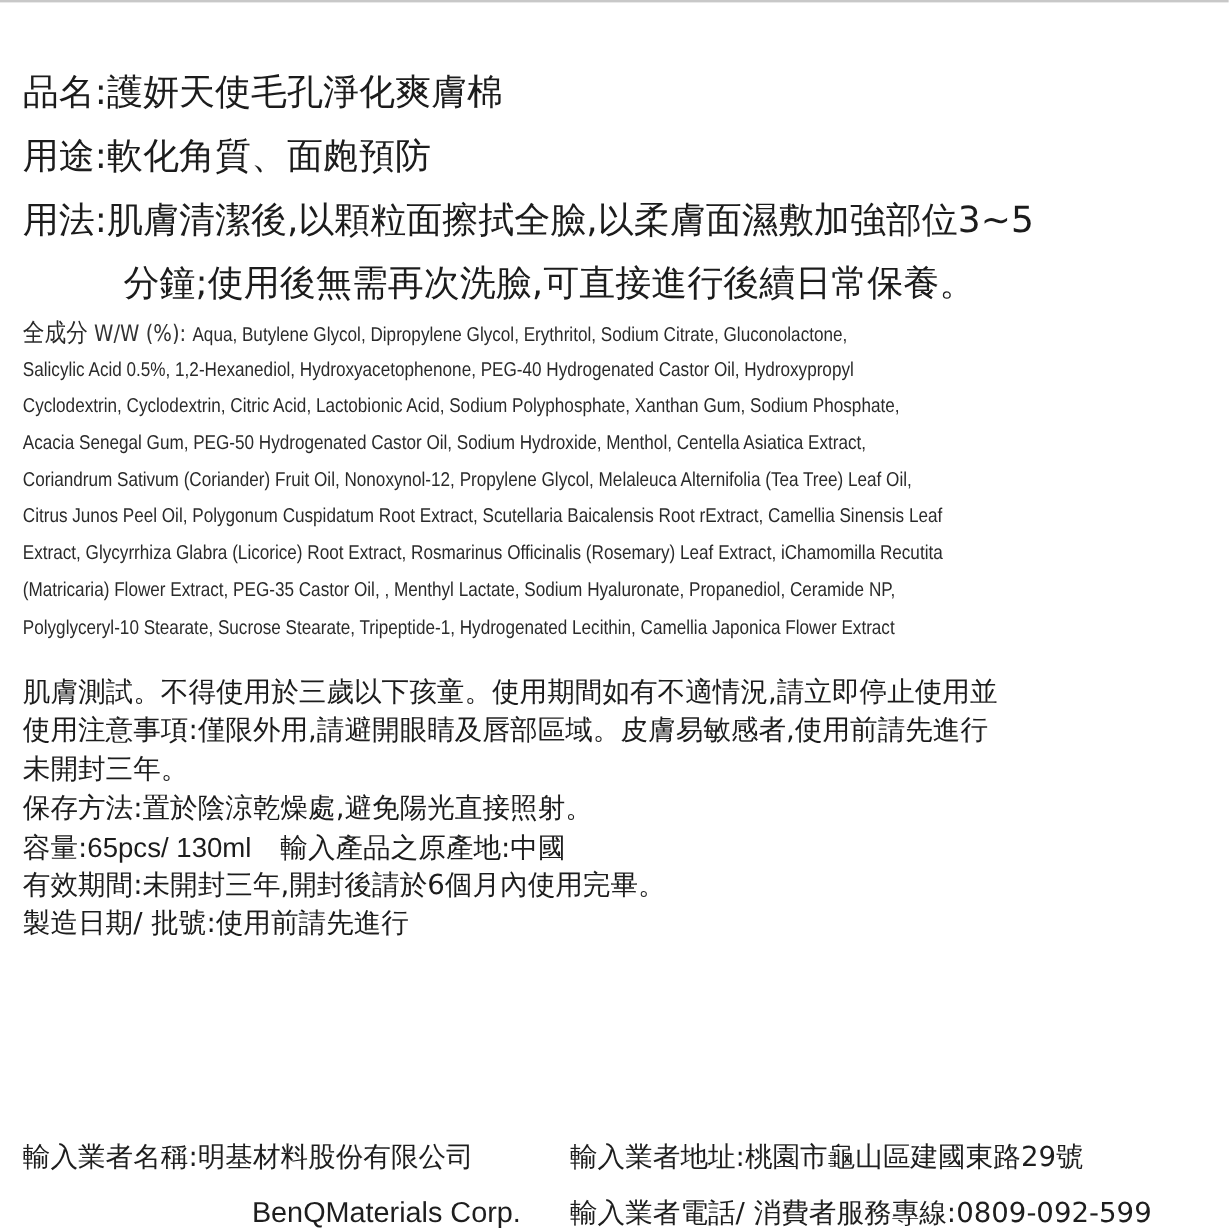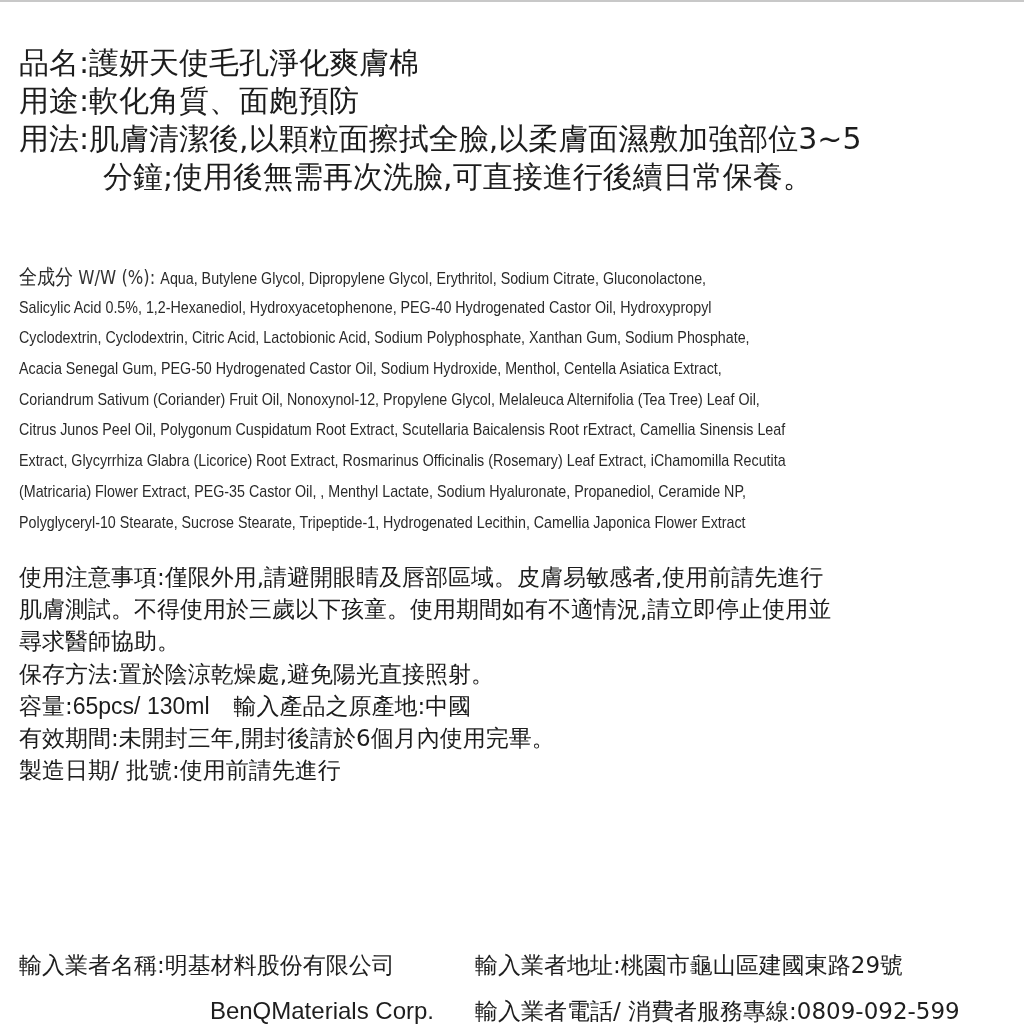--- a/index.html
+++ b/index.html
@@ -22,20 +22,21 @@
       background: #c8c8c8;
     }
     .block { position: absolute; left: 19px; }
     .big-line {
       font-size: 30px;
       line-height: 38px;
       height: 38px;
       white-space: nowrap;
       letter-spacing: 0px;
       color: #1c1c1c;
+      margin-top: 15px;
     }
     .indent { padding-left: 84px; }
     .head-block { top: 44px; }
     .ingredients {
       top: 262px;
       width: 990px;
       font-family: "Liberation Sans", sans-serif;
       font-size: 16.6px;
       line-height: 30.7px;
       color: #2a2a2a;
@@ -119,23 +120,23 @@
   <div class="ing-line">Cyclodextrin, Cyclodextrin, Citric Acid, Lactobionic Acid, Sodium Polyphosphate, Xanthan Gum, Sodium Phosphate,</div>
   <div class="ing-line">Acacia Senegal Gum, PEG-50 Hydrogenated Castor Oil, Sodium Hydroxide, Menthol, Centella Asiatica Extract,</div>
   <div class="ing-line">Coriandrum Sativum (Coriander) Fruit Oil, Nonoxynol-12, Propylene Glycol, Melaleuca Alternifolia (Tea Tree) Leaf  Oil,</div>
   <div class="ing-line">Citrus Junos Peel Oil, Polygonum Cuspidatum Root Extract, Scutellaria Baicalensis Root rExtract, Camellia Sinensis Leaf</div>
   <div class="ing-line">Extract, Glycyrrhiza Glabra (Licorice) Root Extract, Rosmarinus Officinalis (Rosemary) Leaf Extract, iChamomilla Recutita</div>
   <div class="ing-line">(Matricaria) Flower Extract, PEG-35 Castor Oil, , Menthyl Lactate, Sodium Hyaluronate, Propanediol, Ceramide NP,</div>
   <div class="ing-line">Polyglyceryl-10 Stearate, Sucrose Stearate, Tripeptide-1, Hydrogenated Lecithin, Camellia Japonica Flower Extract</div>
 </div>
 
 <div class="block notes">
+  <div class="mid-line">肌膚測試。不得使用於三歲以下孩童。使用期間如有不適情況,請立即停止使用並</div>
   <div class="mid-line">使用注意事項:僅限外用,請避開眼睛及唇部區域。皮膚易敏感者,使用前請先進行</div>
-  <div class="mid-line">肌膚測試。不得使用於三歲以下孩童。使用期間如有不適情況,請立即停止使用並</div>
-  <div class="mid-line">尋求醫師協助。</div>
+  <div class="mid-line">未開封三年。</div>
   <div class="mid-line">保存方法:置於陰涼乾燥處,避免陽光直接照射。</div>
   <div class="mid-line">
     <span>容量:</span><span class="latin">65pcs/ 130ml</span><span class="gap"></span><span>輸入產品之原產地:中國</span>
   </div>
   <div class="mid-line">有效期間:未開封三年,開封後請於6個月內使用完畢。</div>
   <div class="mid-line">製造日期/ 批號:使用前請先進行</div>
 </div>
 
 <div class="importer">
   <div class="imp-row">

